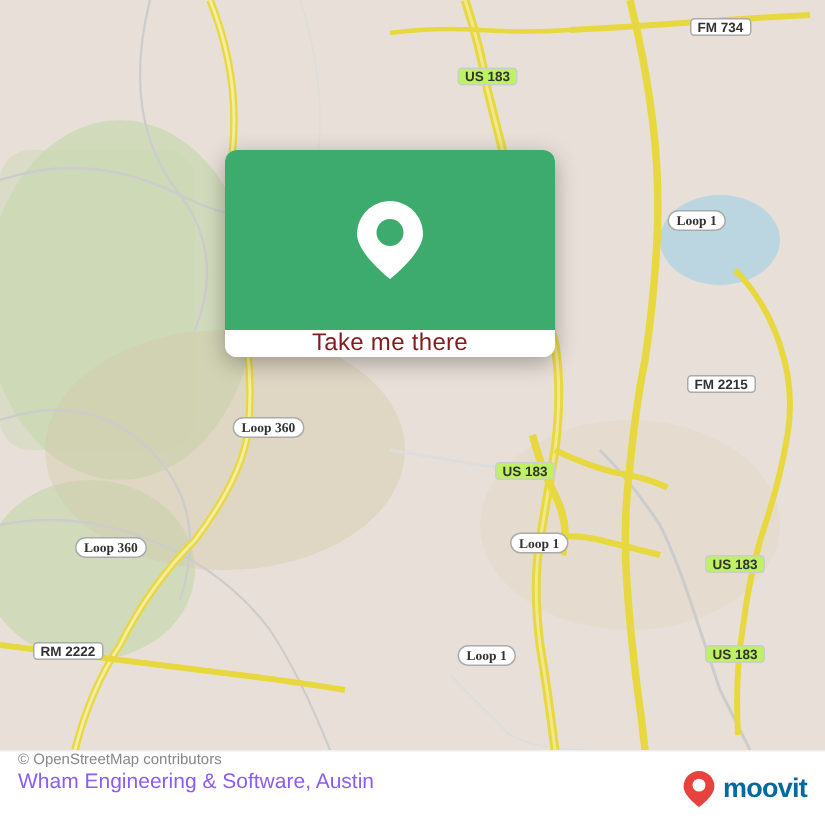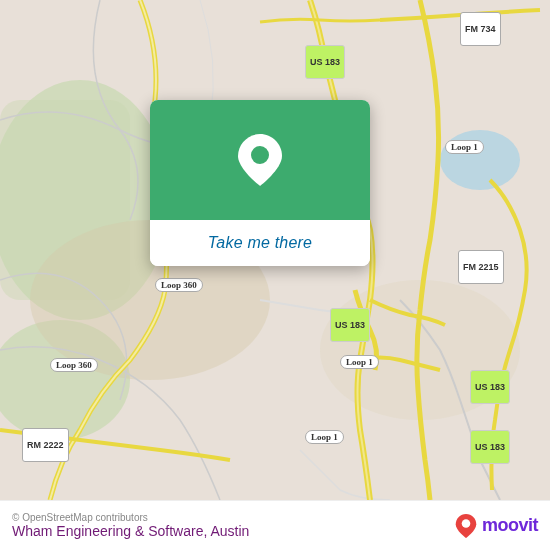--- a/index.html
+++ b/index.html
@@ -54,88 +54,85 @@
       width: 48px;
       height: 48px;
       display: flex;
       align-items: center;
       justify-content: center;
     }
 
     .popup-button {
       display: block;
       width: 100%;
-      padding: 14px;
       text-align: center;
       font-size: 16px;
       font-weight: 500;
-      color: #0369a1;
+      color: #7f1d1d;
       background: white;
       border: none;
       cursor: pointer;
       letter-spacing: 0.2px;
-      font-style: italic;
     }
 
     
     .bottom-bar {
       width: 550px;
       height: 50px;
       background: white;
       display: flex;
-      align-items: center;
       justify-content: space-between;
       padding: 0 12px;
       border-top: 1px solid #eee;
       position: absolute;
       bottom: 0;
       left: 0;
     }
 
     .bottom-left {
       display: flex;
       flex-direction: column;
     }
 
     .attribution {
       font-size: 10px;
       color: #888;
     }
 
     .app-title {
       font-size: 14px;
-      color: #701a75;
+      color: #8b5cf6;
       font-weight: 400;
     }
 
     .moovit-logo {
       display: flex;
       align-items: center;
       gap: 4px;
     }
 
     .moovit-pin {
       width: 24px;
       height: 24px;
     }
 
     .moovit-text {
       font-size: 18px;
       font-weight: bold;
-      color: #6d28d9;
+      color: #0369a1;
       letter-spacing: -0.5px;
     }
 
     
     .road-badge {
       position: absolute;
       border-radius: 3px;
       font-size: 9px;
       font-weight: bold;
-      padding: 11px 4px;
+      padding: 0 4px;
       white-space: nowrap;
       z-index: 5;
     }
 
     .badge-us {
       background: #bef264;
       color: #333;
       border: 1px solid #ccc;
     }
 

